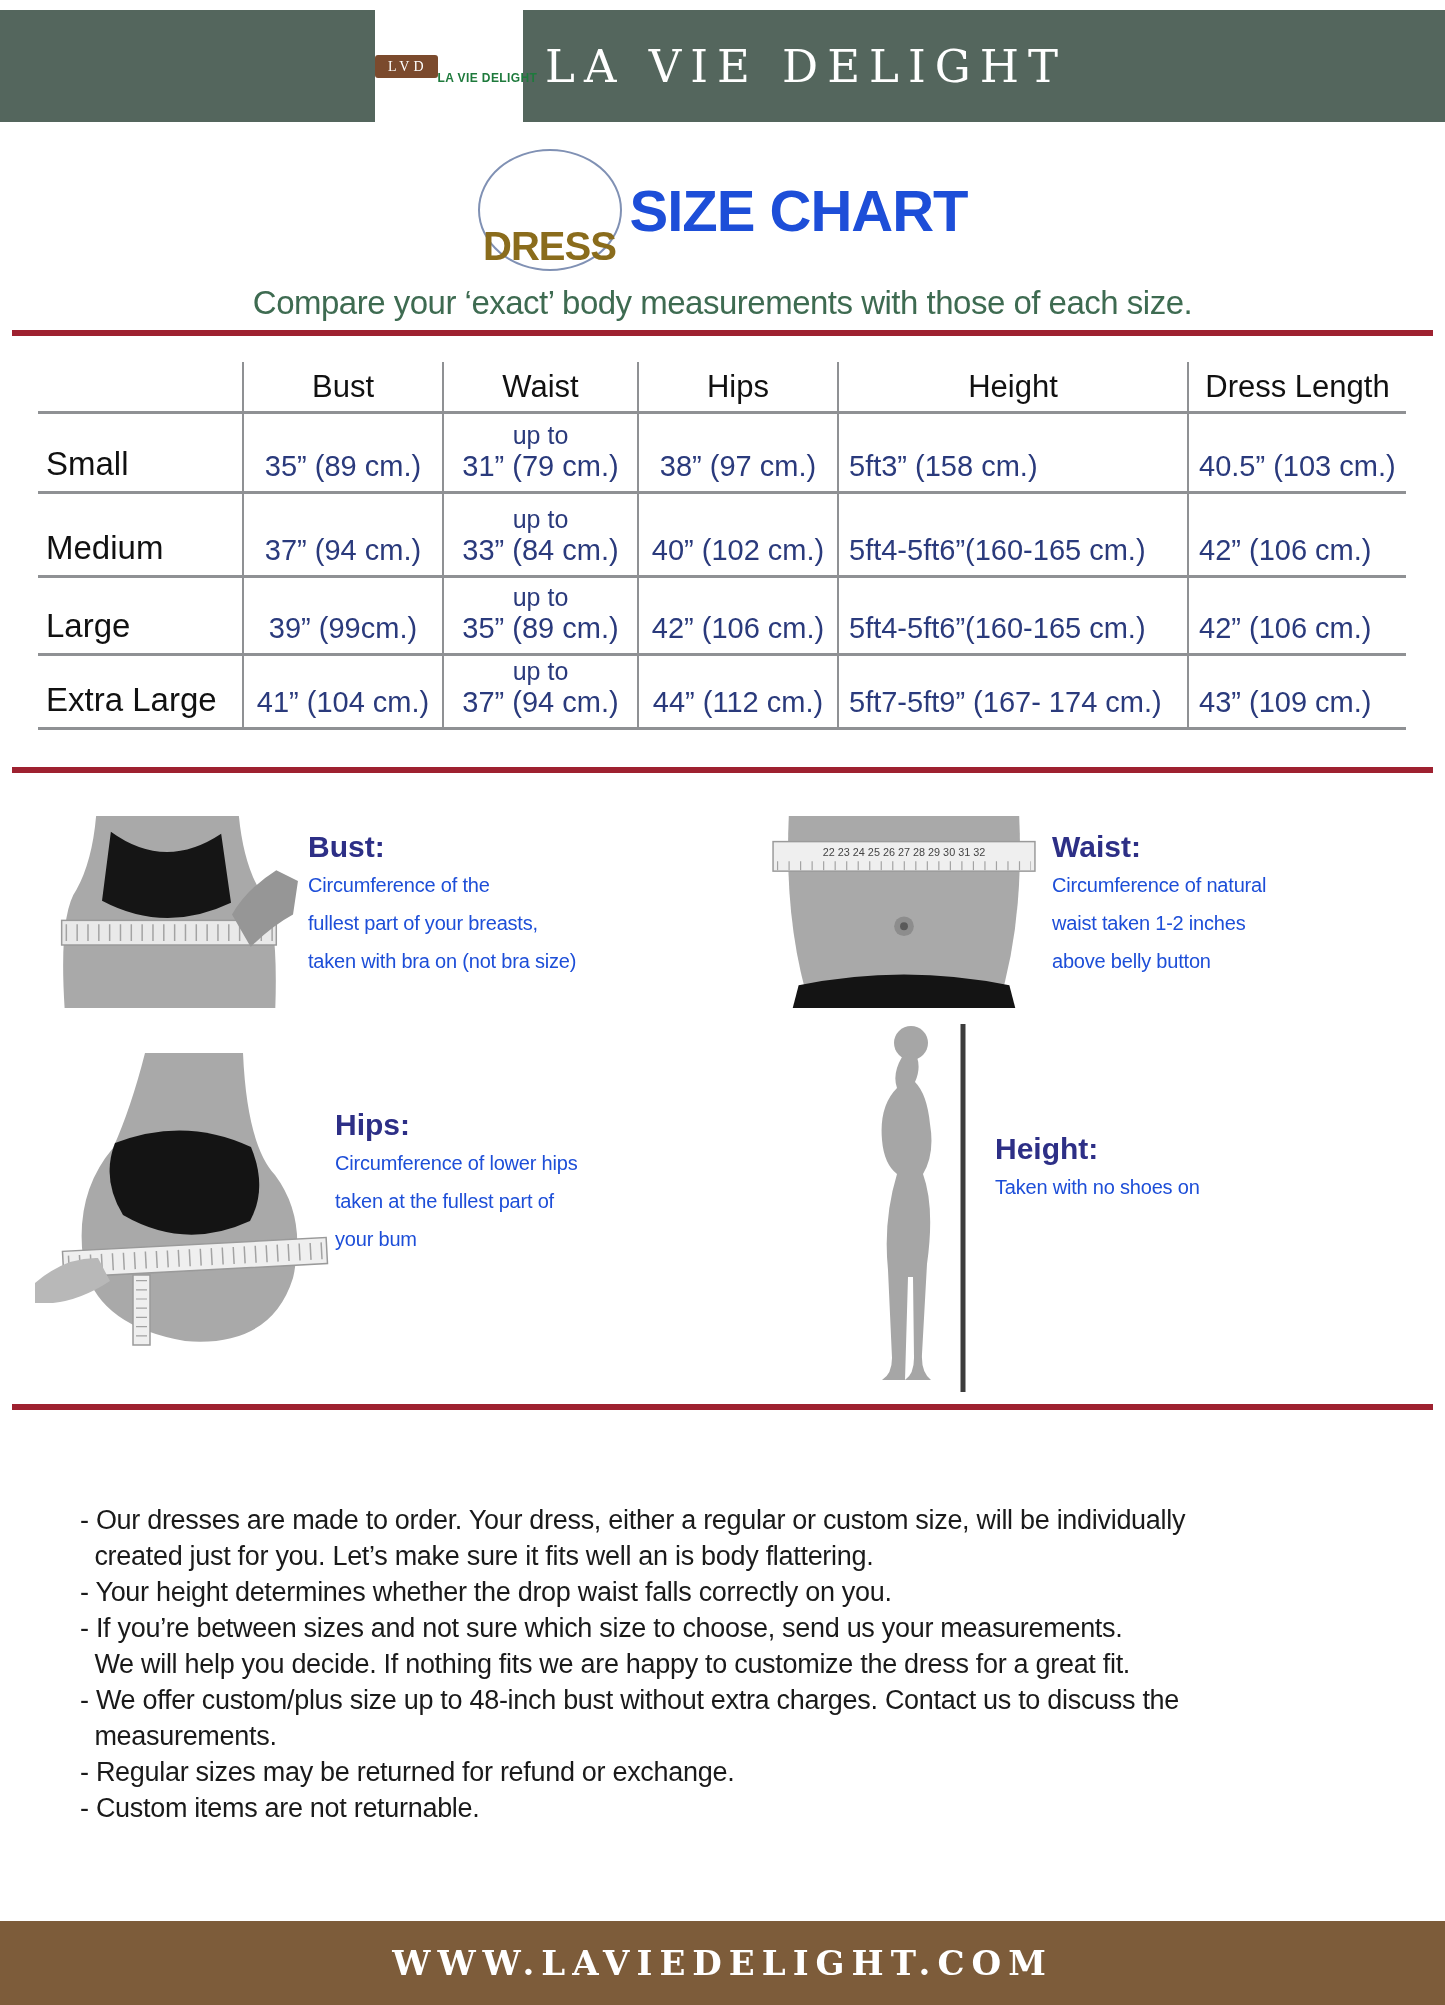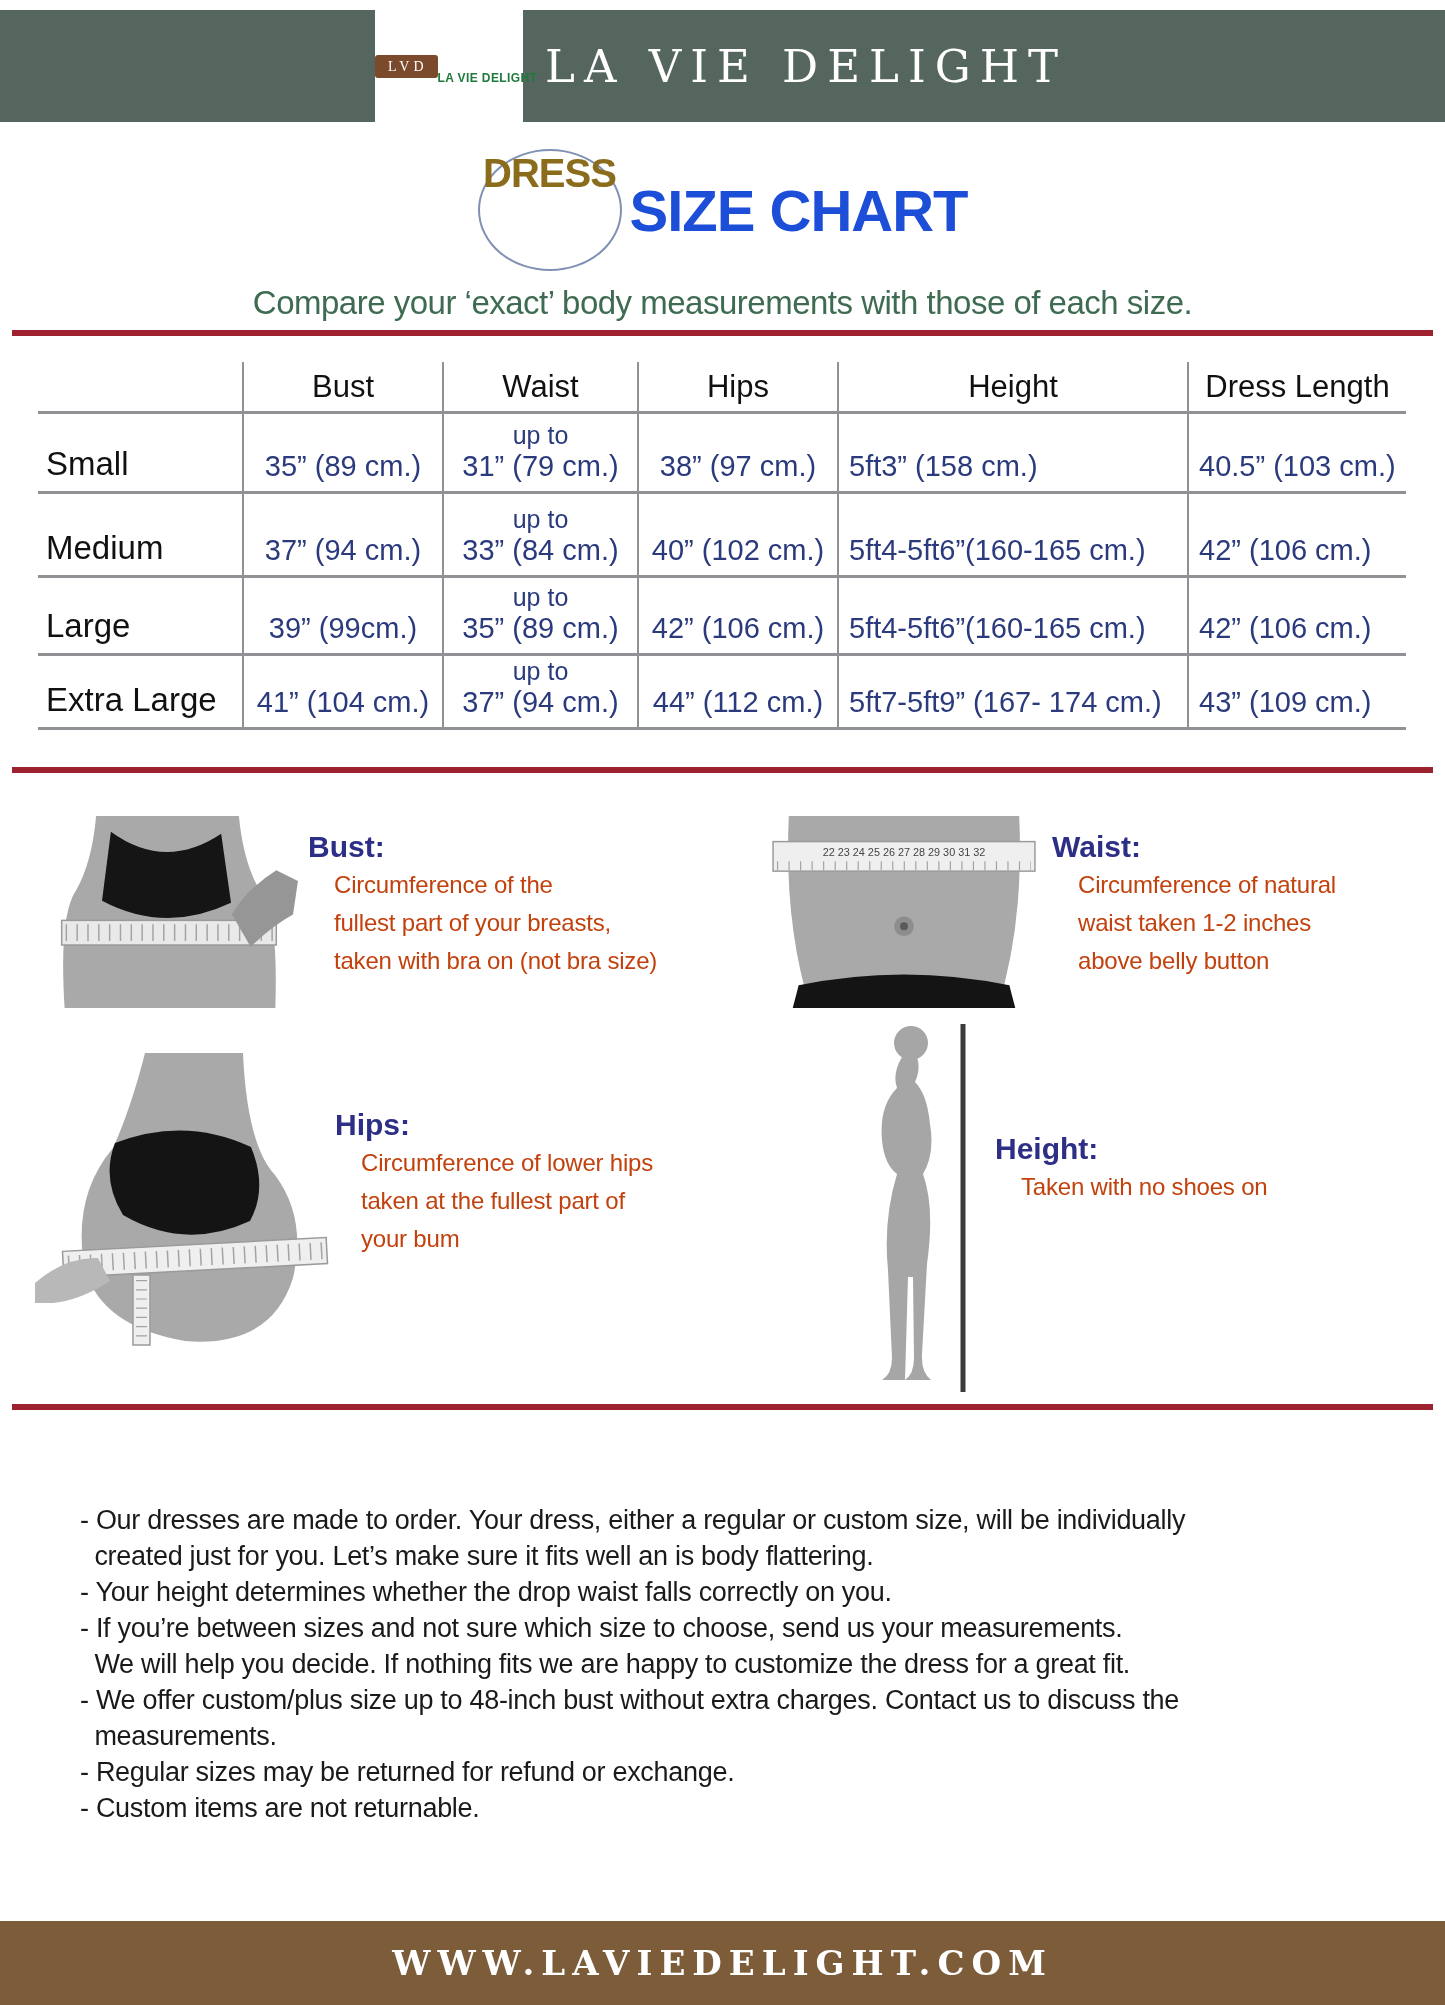--- a/index.html
+++ b/index.html
@@ -15,21 +15,21 @@
   .logo-box { position:absolute; left:375px; top:8px; width:148px; height:130px; background:#ffffff;
               display:flex; flex-direction:row; align-items:center; justify-content:flex-start; padding-top:4px; }
   .lvd-chip { margin-top:-18px; background:#7b4a2d; color:#ffffff; font-family:"Liberation Serif", serif;
               font-size:14px; letter-spacing:4px; padding:4px 10px 3px 13px; border-radius:3px; }
   .logo-caption { margin-top:5px; color:#1e7a3c; font-size:12px; font-weight:bold; letter-spacing:0.4px; white-space:nowrap; }
 
   
   .title-row { position:absolute; left:0; top:148px; width:1445px; height:124px;
                display:flex; align-items:center; justify-content:center; }
   .dress-oval { width:144px; height:122px; border:2px solid #8091b4; border-radius:50%;
-                display:flex; align-items:flex-start; justify-content:center; flex:0 0 auto; background:#fff; }
+                display:flex; align-items:flex-end; justify-content:center; flex:0 0 auto; background:#fff; }
   .dress-word { color:#8a6c1c; font-weight:bold; font-size:40px; letter-spacing:-1px; }
   .size-chart { color:#1d4ed8; font-weight:bold; font-size:58px; letter-spacing:-1px; margin-left:8px; white-space:nowrap; }
   .subtitle { position:absolute; left:0; top:284px; width:1445px; text-align:center;
               color:#3e6b51; font-size:33px; letter-spacing:-0.5px; }
 
   
   .rule { position:absolute; left:12px; width:1421px; height:6px; background:#9e2130; }
   .rule-1 { top:330px; } .rule-2 { top:767px; } .rule-3 { top:1404px; }
 
   
@@ -45,21 +45,21 @@
   .size-table .upto { font-size:25px; line-height:30px; }
   .h-head { height:50px; } .h-r1 td { height:80px; } .h-r2 td { height:84px; }
   .h-r3 td { height:78px; } .h-r4 td { height:68px; }
 
   
   .measures { position:absolute; left:0; top:808px; width:1445px; height:592px; }
   .fig { position:absolute;text-align:center; }
   .fig svg { display:block; }
   .mtext { position:absolute; }
   .mlabel { color:#2d2f86; font-weight:bold; font-size:30px; line-height:38px; }
-  .mdesc { color:#c2410c; font-size:24px; line-height:38px; white-space:pre-line; letter-spacing:-0.2px;margin-left:26px; }
+  .mdesc { color:#1d4ed8; font-size:20px; line-height:38px; white-space:pre-line; letter-spacing:-0.2px; }
 
   .bust-fig   { left:35px;  top:8px;   width:265px; height:192px; }
   .bust-text  { left:308px; top:20px;  width:460px; }
   .waist-fig  { left:768px; top:8px;   width:272px; height:192px; }
   .waist-text { left:1052px;top:20px;  width:390px; }
   .hips-fig   { left:35px;  top:245px; width:295px; height:295px; }
   .hips-text  { left:335px; top:298px; width:440px; }
   .height-fig { left:855px; top:214px; width:115px; height:372px; }
   .height-text{ left:995px; top:322px; width:380px; }
 

